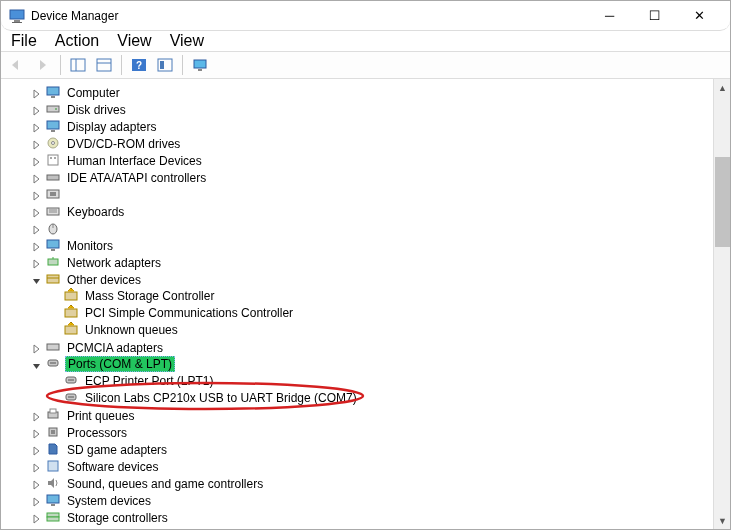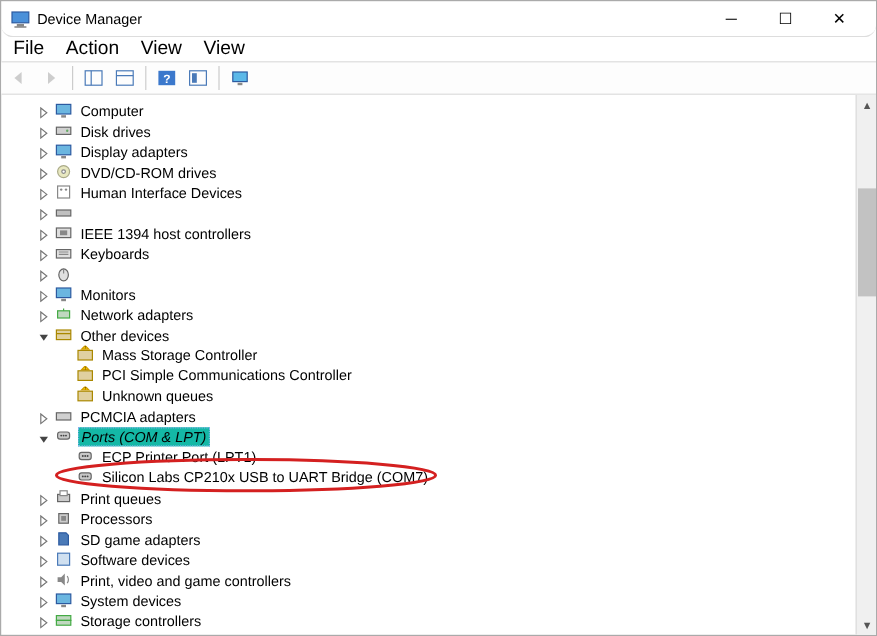--- a/index.html
+++ b/index.html
@@ -13,21 +13,21 @@
     .menubar span { padding: 2px 4px; }
     .toolbar { height: 28px; border-top: 1px solid #ddd; border-bottom: 1px solid #ddd; display: flex; align-items: center; padding: 0 4px; gap: 2px; background: #fdfdfd; }
     .toolbtn { width: 24px; height: 22px; display: flex; align-items: center; justify-content: center; border: 1px solid transparent; }
     .sep { width: 1px; height: 20px; background: #ccc; margin: 0 3px; }
     .content { display: flex; height: calc(100% - 78px); }
     .tree { flex: 1; overflow-y: auto; padding: 4px 0 4px 12px; font-size: 12px; position: relative; }
     .node { display: flex; align-items: center; height: 17px; white-space: nowrap; }
     .node .exp { width: 12px; height: 12px; display: flex; align-items: center; justify-content: center; font-size: 9px; color: #555; margin-right: 2px; }
     .node .nicon { width: 16px; height: 16px; margin-right: 4px; display: flex; align-items: center; justify-content: center; }
     .node .label { padding: 0 2px; }
-    .node.selected .label { background: #14b8a6; border: 1px dotted #7eb4ea; font-style: italic; }
+    .node.selected .label { background: #22c55e; border: 1px dotted #7eb4ea; }
     .indent1 { padding-left: 18px; align-items: flex-end; }
     .indent2 { padding-left: 36px; }
     .circle-annot { position: absolute; pointer-events: none; }
     .scrolltrack { width: 17px; background: #f0f0f0; border-left: 1px solid #ddd; position: relative; }
     .scrollthumb { position: absolute; top: 78px; width: 15px; left: 1px; height: 90px; background: #c2c2c2; }
     .scrollarrow { width: 17px; height: 17px; display: flex; align-items: center; justify-content: center; font-size: 9px; color: #555; }
     svg { display: block; }
     .disabled { opacity: 0.4; }
   </style>
 </head>
@@ -179,34 +179,34 @@
         <span class="exp">
           <svg width="10" height="10">
             <path d="M2 1 L7 5 L2 9 Z" fill="none" stroke="#777"></path>
           </svg>
         </span>
         <span class="nicon">
           <svg width="16" height="16">
             <rect x="2" y="6" width="12" height="5" fill="#c0c0c0" stroke="#666"></rect>
           </svg>
         </span>
+        <span class="label">IDE ATA/ATAPI controllers</span>
       </div>
       <div class="node indent1">
         <span class="exp">
           <svg width="10" height="10">
             <path d="M2 1 L7 5 L2 9 Z" fill="none" stroke="#777"></path>
           </svg>
         </span>
         <span class="nicon">
           <svg width="16" height="16">
             <rect x="2" y="4" width="12" height="8" fill="#ddd" stroke="#666"></rect>
             <rect x="5" y="6" width="6" height="4" fill="#888"></rect>
           </svg>
         </span>
-        <span class="label">IEEE 1394 host controllers</span>
       </div>
       <div class="node indent1">
         <span class="exp">
           <svg width="10" height="10">
             <path d="M2 1 L7 5 L2 9 Z" fill="none" stroke="#777"></path>
           </svg>
         </span>
         <span class="nicon">
           <svg width="16" height="16">
             <rect x="2" y="5" width="12" height="7" fill="#e0e0e0" stroke="#666"></rect>
@@ -419,21 +419,21 @@
           <svg width="10" height="10">
             <path d="M2 1 L7 5 L2 9 Z" fill="none" stroke="#777"></path>
           </svg>
         </span>
         <span class="nicon">
           <svg width="16" height="16">
             <path d="M3 6 L6 6 L9 3 L9 13 L6 10 L3 10 Z" fill="#888"></path>
             <path d="M11 5 Q13 8 11 11" fill="none" stroke="#888"></path>
           </svg>
         </span>
-        <span class="label">Print, video and game controllers</span>
+        <span class="label">Sound, queues and game controllers</span>
       </div>
       <div class="node indent1">
         <span class="exp">
           <svg width="10" height="10">
             <path d="M2 1 L7 5 L2 9 Z" fill="none" stroke="#777"></path>
           </svg>
         </span>
         <span class="nicon">
           <svg width="16" height="16">
             <rect x="2" y="3" width="12" height="8" fill="#6bb6e0" stroke="#2c5aa0"></rect>

